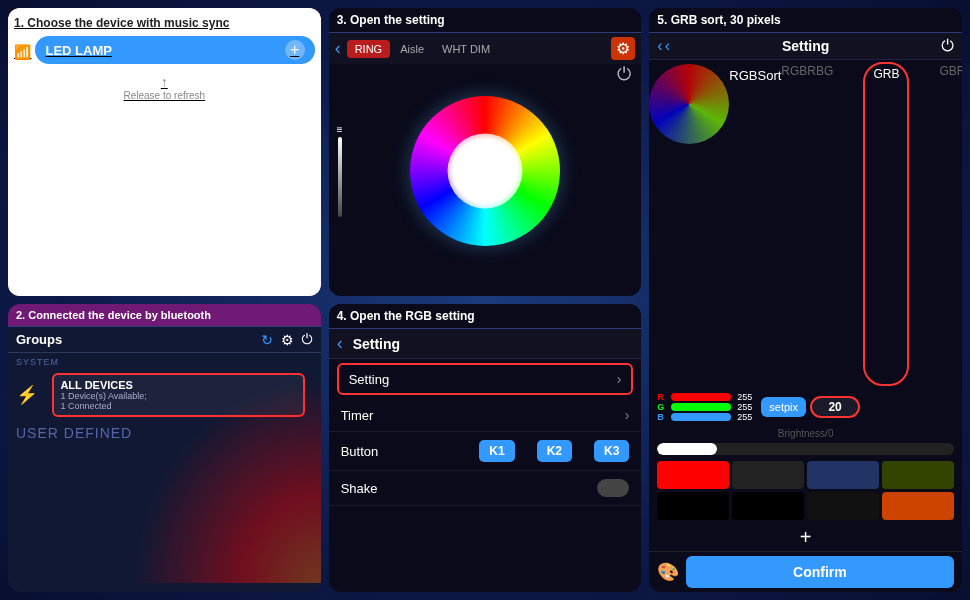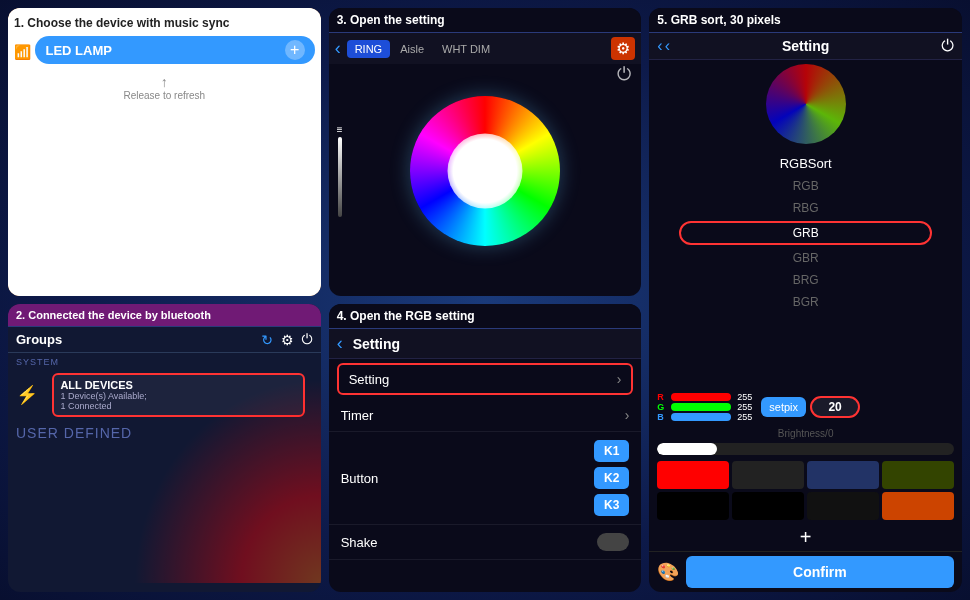--- a/index.html
+++ b/index.html
@@ -32,20 +32,21 @@
       padding: 6px 10px;
       border-bottom: 1px solid #2a3a7a;
     }
 
     
     .panel-1 {
       grid-column: 1;
       grid-row: 1;
       background: #fdba74;
       border-radius: 12px;
+      text-decoration: underline;
     }
     .panel-1 .panel-header {
       background: white;
       color: #222;
       font-size: 12px;
       border-bottom: none;
     }
     .panel-1-inner {
       background: white;
       border-radius: 10px;
@@ -198,21 +199,21 @@
       font-size: 18px;
       cursor: pointer;
     }
     .ring-tab {
       padding: 3px 8px;
       border-radius: 4px;
       color: white;
       font-size: 11px;
       cursor: pointer;
     }
-    .ring-tab.active { background: #1d4ed8; }
+    .ring-tab.active { background: #b91c1c; }
     .ring-tab.inactive { background: transparent; color: #aaa; }
     .settings-gear {
       margin-left: auto;
       background: transparent;
       color: white;
       font-size: 16px;
       cursor: pointer;
     }
     .color-wheel {
       width: 150px;
@@ -292,22 +293,21 @@
       border-radius: 6px;
       margin: 4px 8px;
       padding: 6px 10px;
     }
     .setting-row .arrow {
       color: #888;
       font-size: 14px;
     }
     .btn-group {
       display: flex;
-      gap: 5px;
-      flex-direction: column;
+      gap: 22px;
     }
     .k-btn {
       background: #3399ff;
       color: white;
       border: none;
       border-radius: 5px;
       padding: 4px 10px;
       font-size: 12px;
       cursor: pointer;
       font-weight: bold;
@@ -359,21 +359,21 @@
       text-align: center;
     }
     .power-btn-5 {
       color: white;
       font-size: 16px;
     }
 
     .sort-section {
       flex: 1;
       display: flex;
-      flex-direction: column;
+      flex-direction: row;
       overflow-y: auto;
     }
     .sort-title {
       color: white;
       font-size: 13px;
       text-align: center;
       padding: 8px 0 4px 0;
     }
     .sort-option {
       color: #666;

